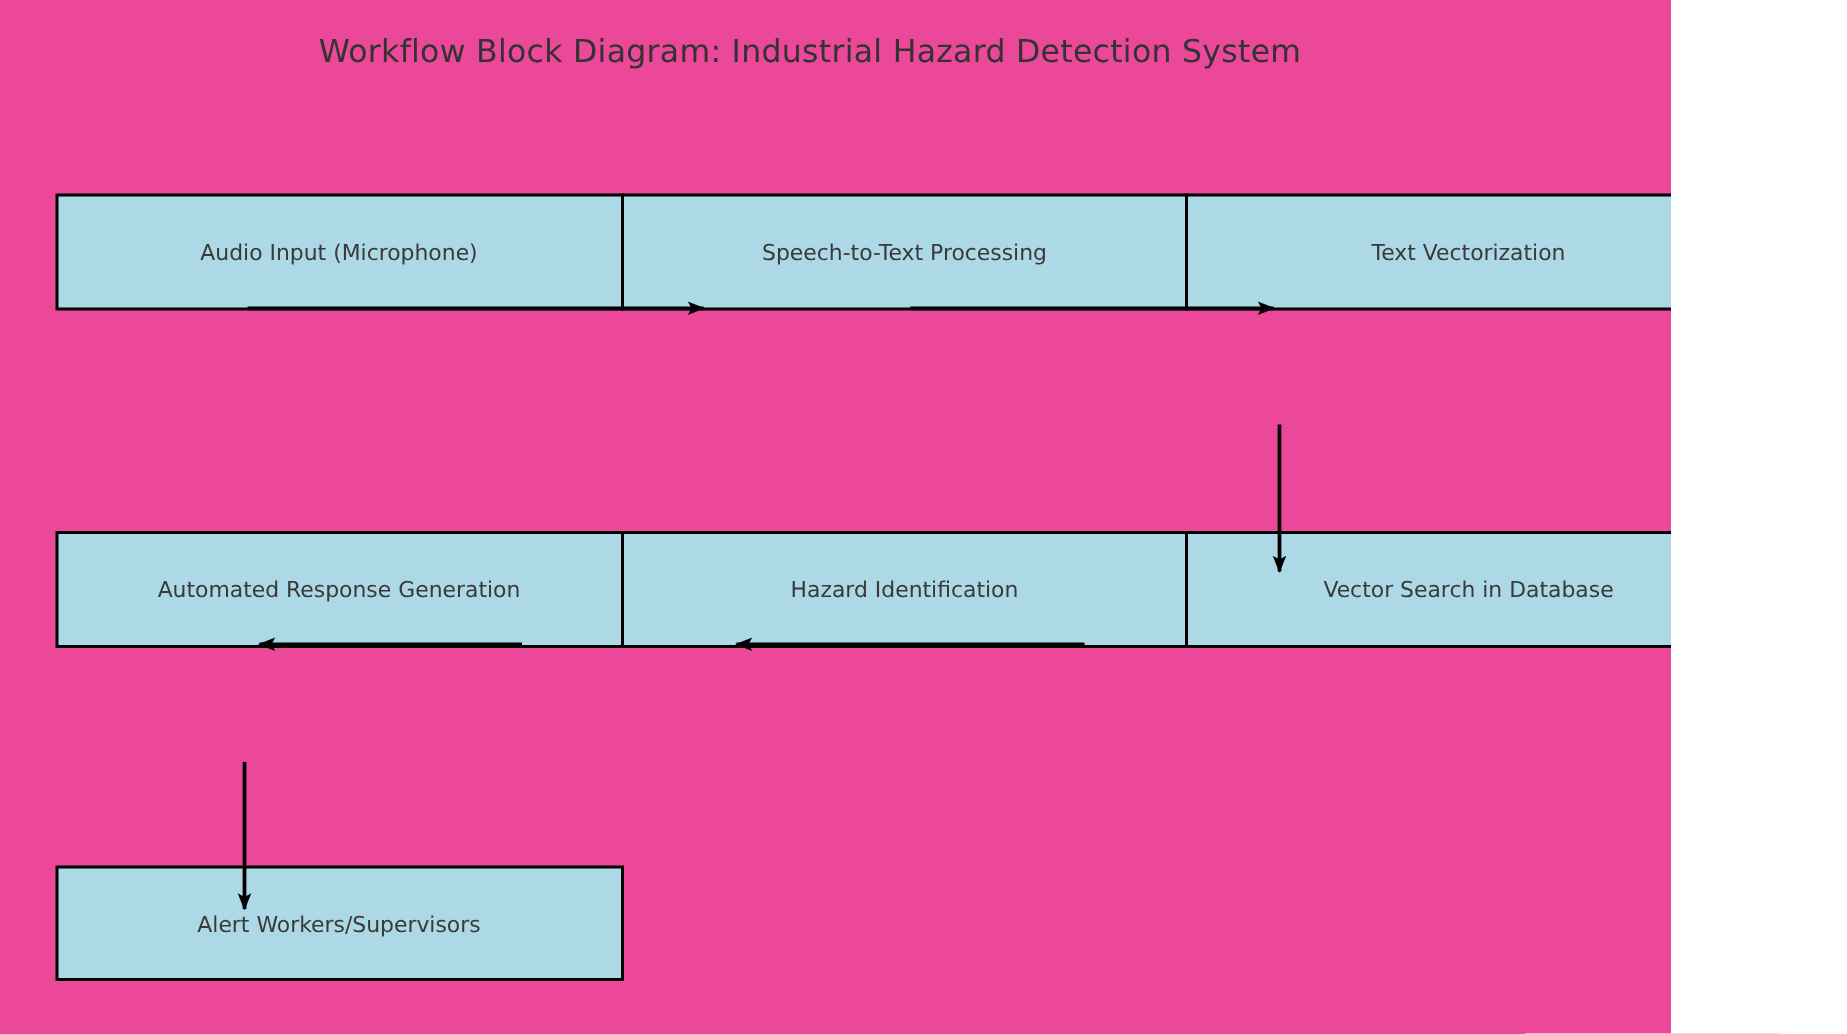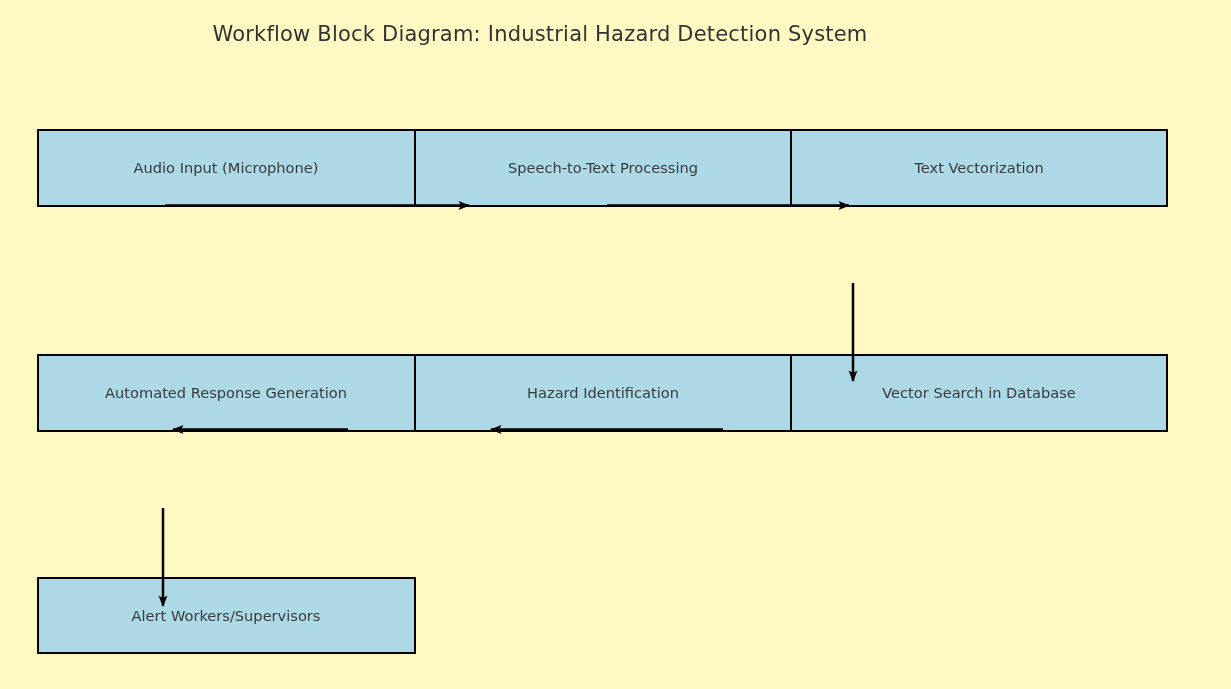--- a/index.html
+++ b/index.html
@@ -2,23 +2,23 @@
 <html><head>
 <meta charset="utf-8">
 <style>
   html, body {
     margin: 0;
     padding: 0;
     background: #ffffff;
   }
   .canvas {
     position: relative;
-    width: 1231px;
+    width: 1114px;
     height: 689px;
-    background: #fef9c3;
+    background: #ec4899;
     font-family: "DejaVu Sans", "Liberation Sans", sans-serif;
     overflow: hidden;
   }
   .diagram-title {
     position: absolute;
     top: 22px;
     left: 0;
     width: 1080px;
     text-align: center;
     font-size: 21px;

